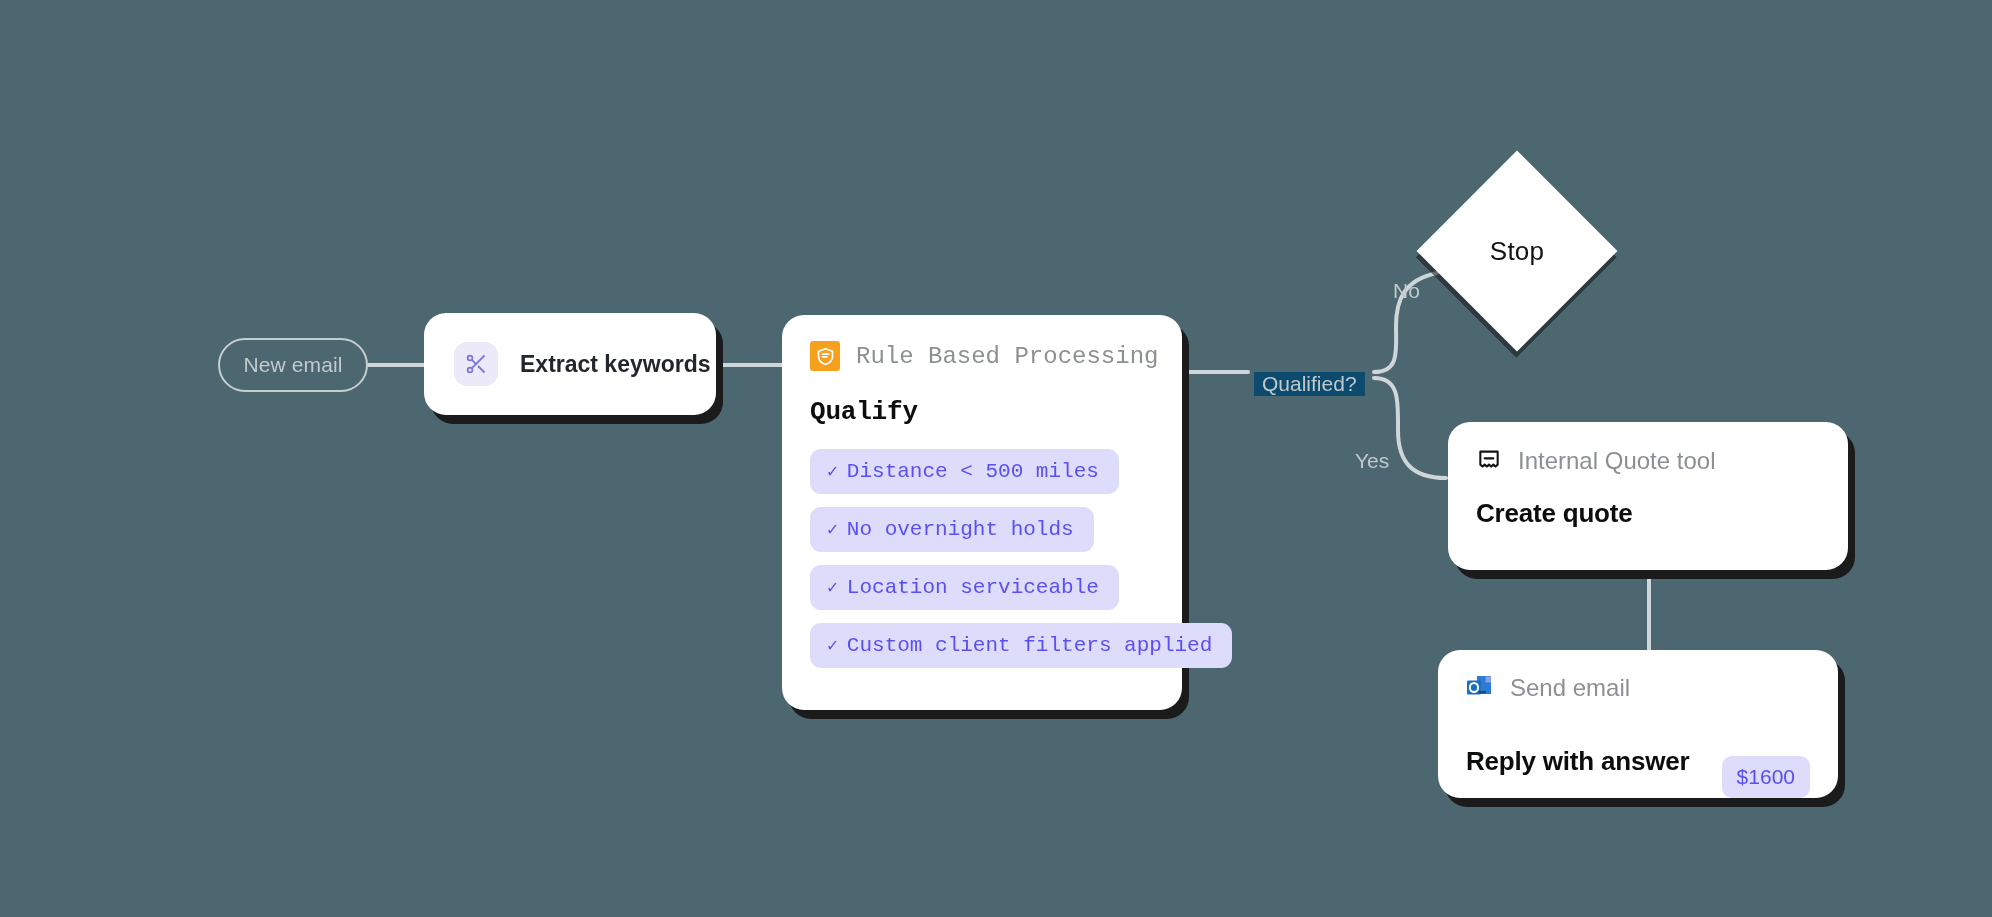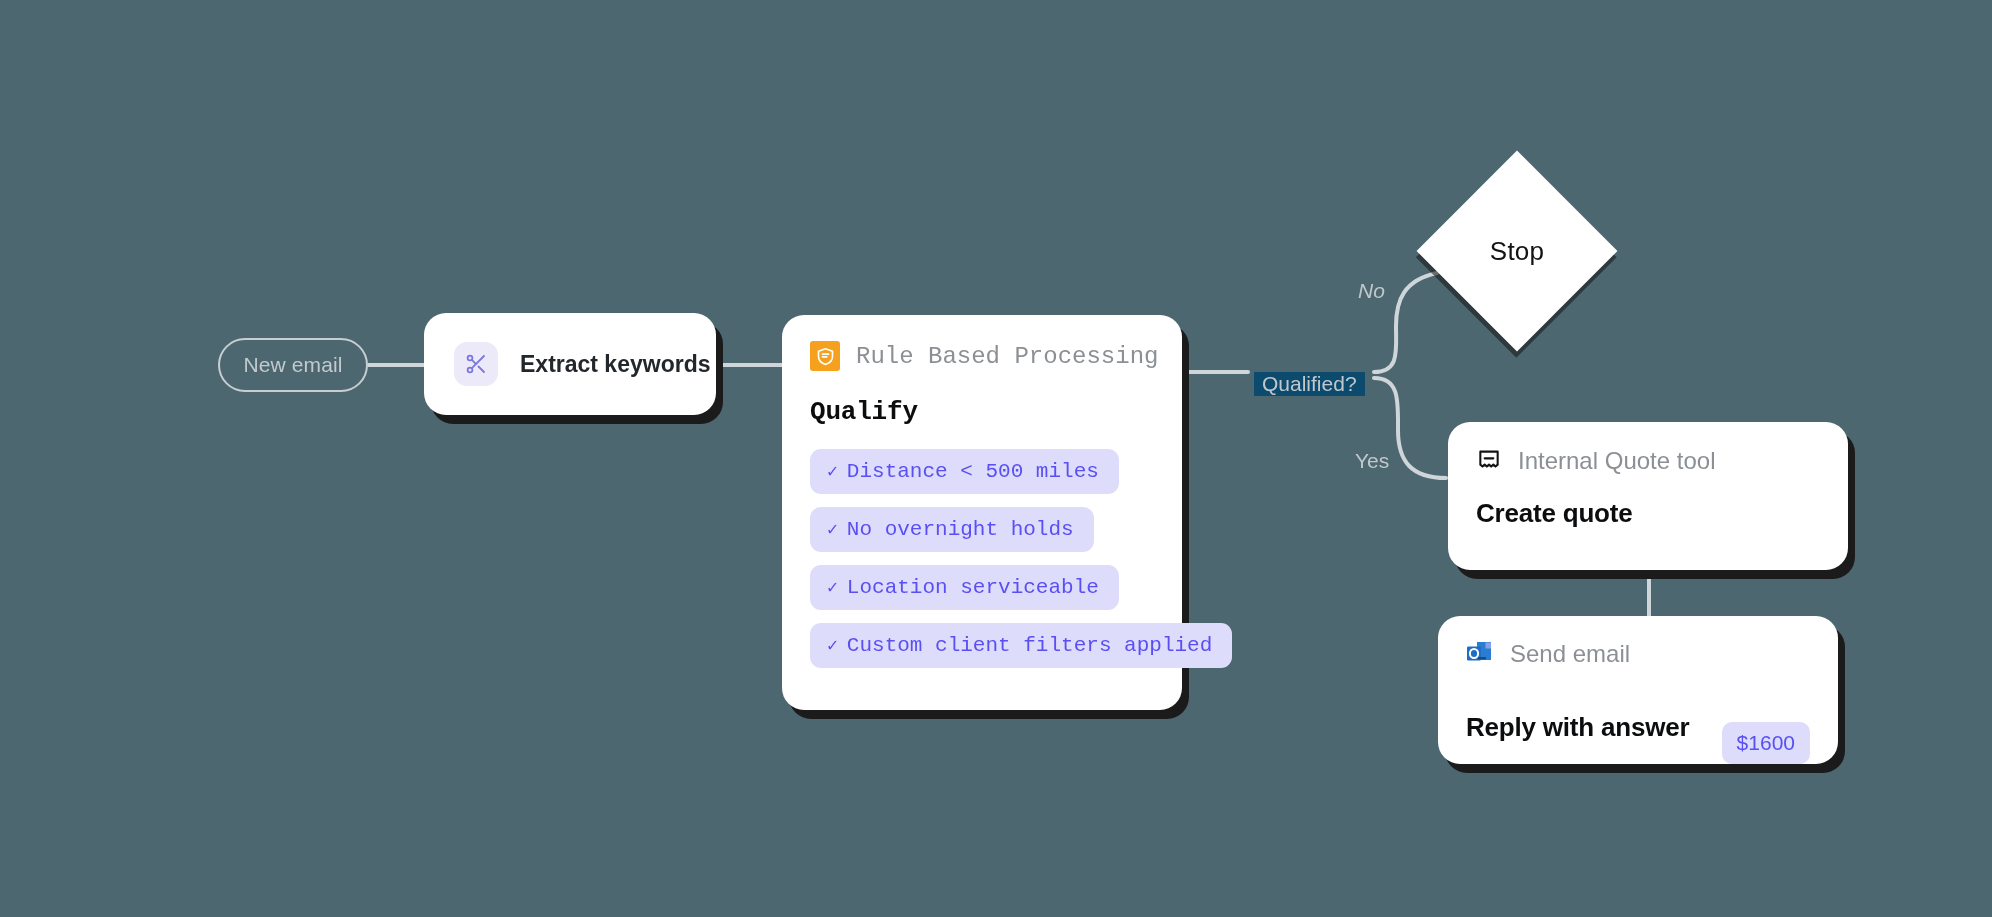--- a/index.html
+++ b/index.html
@@ -304,21 +304,21 @@
           <span class="tick">✓</span>
           <span>Custom client filters applied</span>
         </span>
       </div>
 
     </div>
   </div>
 
   <div class="qualified-label" style="left:1254px; top:360px;">Qualified?</div>
 
-  <div class="edge-label" style="left:1358px; top:279px;font-style:italic;">No</div>
+  <div class="edge-label" style="left:1393px; top:279px;">No</div>
   <div class="edge-label" style="left:1355px; top:449px;">Yes</div>
 
   <div class="node" style="left:1446px; top:180px;">
     <div class="diamond-wrap">
       <div class="diamond-shape"></div>
       <div class="diamond-label">Stop</div>
     </div>
   </div>
 
   <div class="node" style="left:1448px; top:422px; width:400px; height:148px;">
@@ -334,21 +334,21 @@
         <span class="head-title">Internal Quote tool</span>
       </div>
 
       <div class="action-row">
         <span class="action-title">Create quote</span>
       </div>
 
     </div>
   </div>
 
-  <div class="node" style="left:1438px; top:616px; width:400px; height:148px;">
+  <div class="node" style="left:1438px; top:650px; width:400px; height:148px;">
     <div class="card action-card" style="width:100%; height:100%;">
 
       <div class="action-head">
         <span class="outlook">
           <svg width="28" height="26" viewBox="0 0 28 26" xmlns="http://www.w3.org/2000/svg">
             <rect x="11" y="1" width="14" height="18" fill="#2b7cd3"></rect>
             <rect x="19.5" y="1.5" width="5.5" height="6" fill="#8f9ee8"></rect>
             <rect x="1" y="5.5" width="14" height="14" rx="1.2" fill="#1e6ec4"></rect>
             <ellipse cx="8" cy="12.5" rx="4.1" ry="4.6" fill="none" stroke="#ffffff" stroke-width="2"></ellipse>
             <rect x="12" y="16" width="8" height="2.4" fill="#0f4f8f"></rect>

